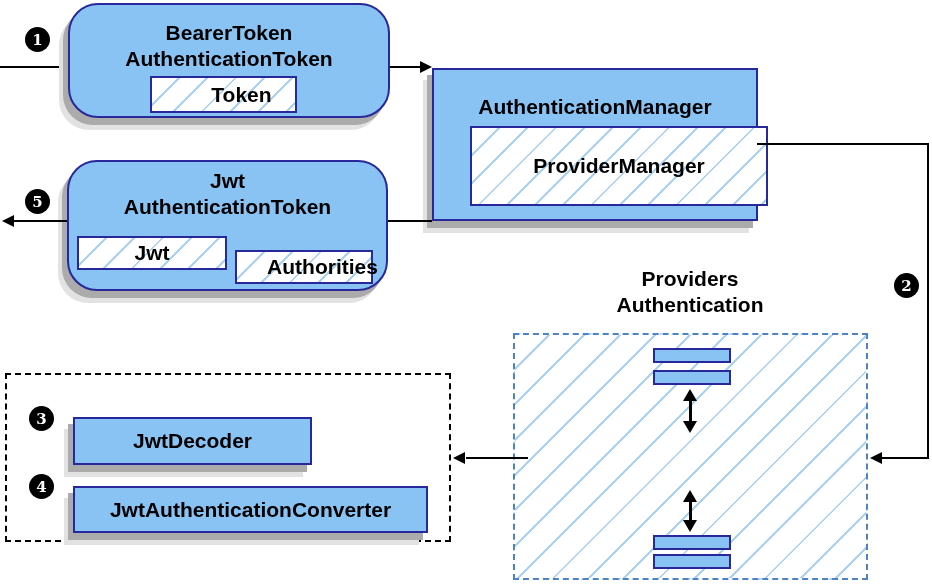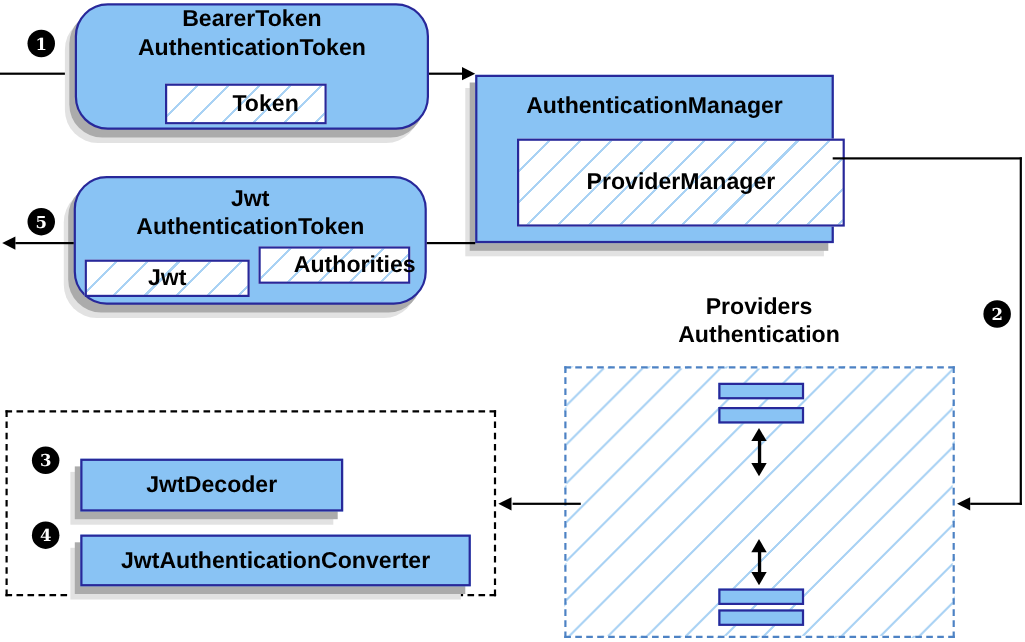--- a/index.html
+++ b/index.html
@@ -57,47 +57,47 @@
 
   <div class="badge" style="left:25px;top:27px;">1</div>
   <div class="badge" style="left:894px;top:273px;">2</div>
   <div class="badge" style="left:29px;top:406px;">3</div>
   <div class="badge" style="left:29px;top:474px;">4</div>
   <div class="badge" style="left:25px;top:189px;">5</div>
 
   <div class="hline" style="left:0;top:66px;width:68px;height:2px;"></div>
 
   <div class="node rounded shadowed" style="left:68px;top:3px;width:322px;height:115px;">
-    <div class="node-title" style="padding-top:0;">
+    <div class="node-title" style="padding-top:15px;">
       <div>BearerToken</div>
       <div>AuthenticationToken</div>
     </div>
     <div class="field" style="left:80px;top:71px;width:147px;height:37px;padding-left:36px;">Token</div>
   </div>
 
   <div class="hline" style="left:390px;top:66px;width:31px;height:2px;"></div>
   <div class="tri tri-right" style="left:420px;top:61px;"></div>
 
   <div class="node shadowed" style="left:432px;top:68px;width:326px;height:153px;">
-    <div class="node-title" style="padding-top:14px;">AuthenticationManager</div>
+    <div class="node-title" style="padding-top:24px;">AuthenticationManager</div>
     <div class="field" style="left:36px;top:56px;width:298px;height:80px;">ProviderManager</div>
   </div>
 
   <div class="hline" style="left:757px;top:143px;width:172px;height:2px;"></div>
   <div class="vline" style="left:927px;top:143px;width:2px;height:316px;"></div>
   <div class="hline" style="left:882px;top:457px;width:47px;height:2px;"></div>
   <div class="tri tri-left" style="left:870px;top:452px;"></div>
 
-  <div class="node rounded shadowed" style="left:67px;top:160px;width:321px;height:117px;">
+  <div class="node rounded shadowed" style="left:67px;top:160px;width:321px;height:131px;">
     <div class="node-title" style="padding-top:6px;">
       <div>Jwt</div>
       <div>AuthenticationToken</div>
     </div>
     <div class="field" style="left:8px;top:74px;width:150px;height:34px;">Jwt</div>
-    <div class="field" style="left:166px;top:62px;width:138px;height:34px;padding-left:37px;">Authorities</div>
+    <div class="field" style="left:166px;top:88px;width:138px;height:34px;padding-left:37px;">Authorities</div>
   </div>
 
   <div class="hline" style="left:388px;top:220px;width:44px;height:2px;"></div>
 
   <div class="hline" style="left:14px;top:220px;width:53px;height:2px;"></div>
   <div class="tri tri-left" style="left:2px;top:215px;"></div>
 
   <div class="group-label" style="left:590px;top:266px;width:200px;">
     <div>Providers</div>
     <div>Authentication</div>

